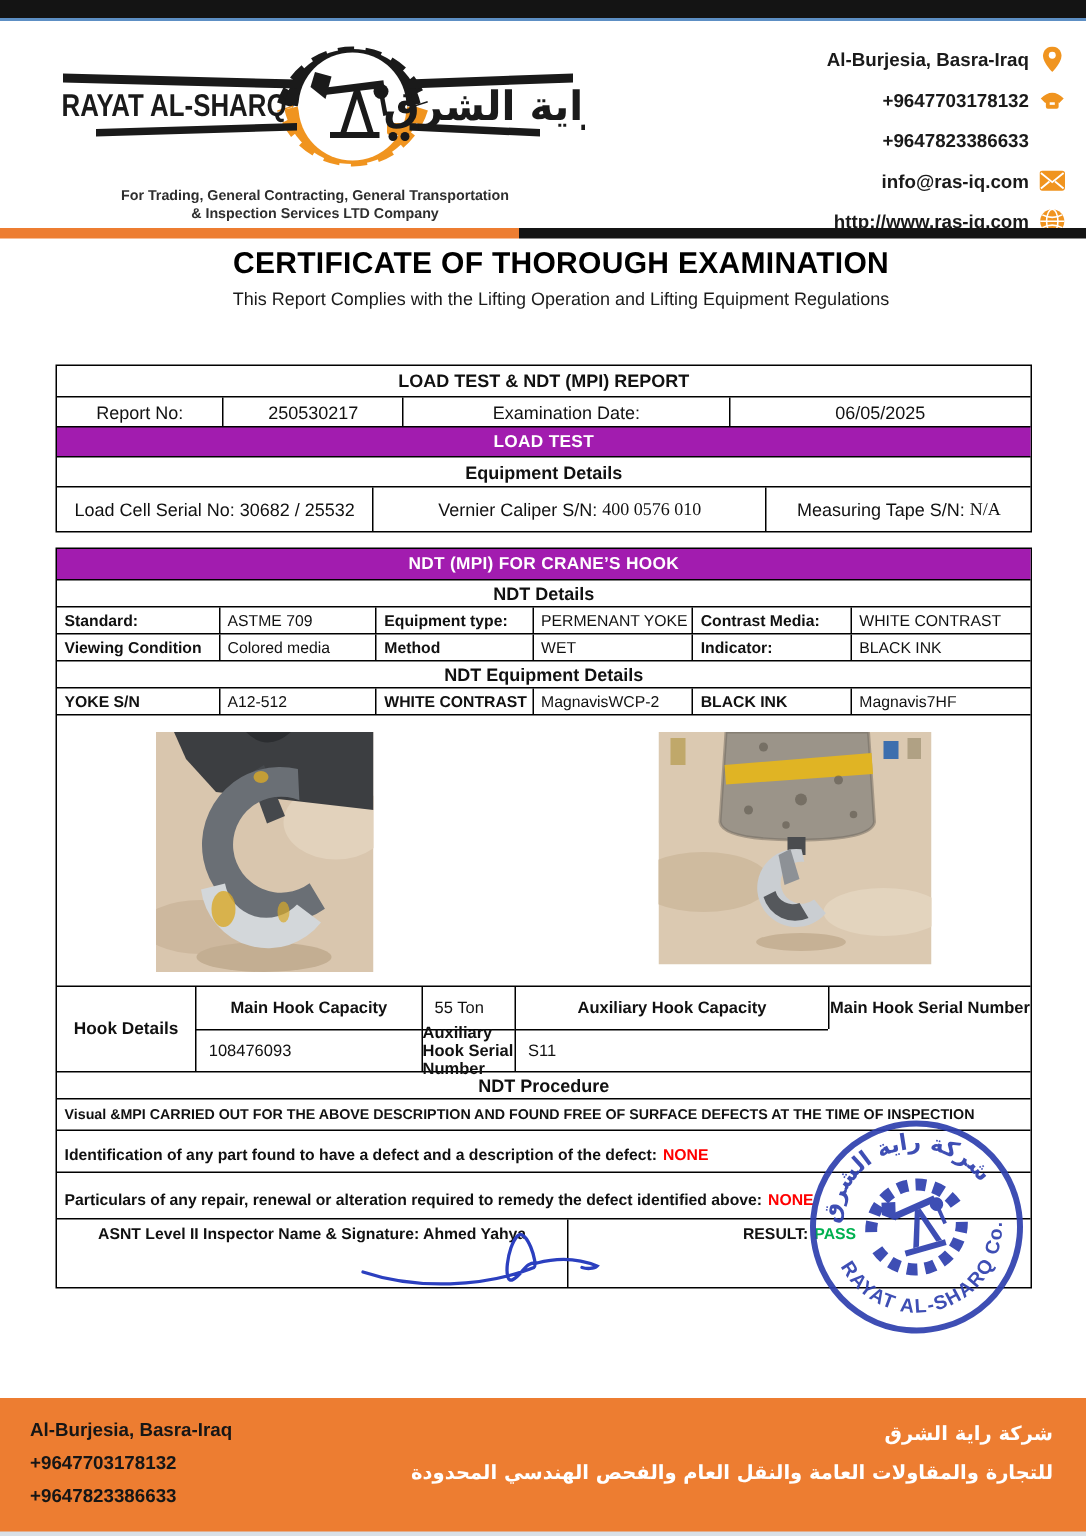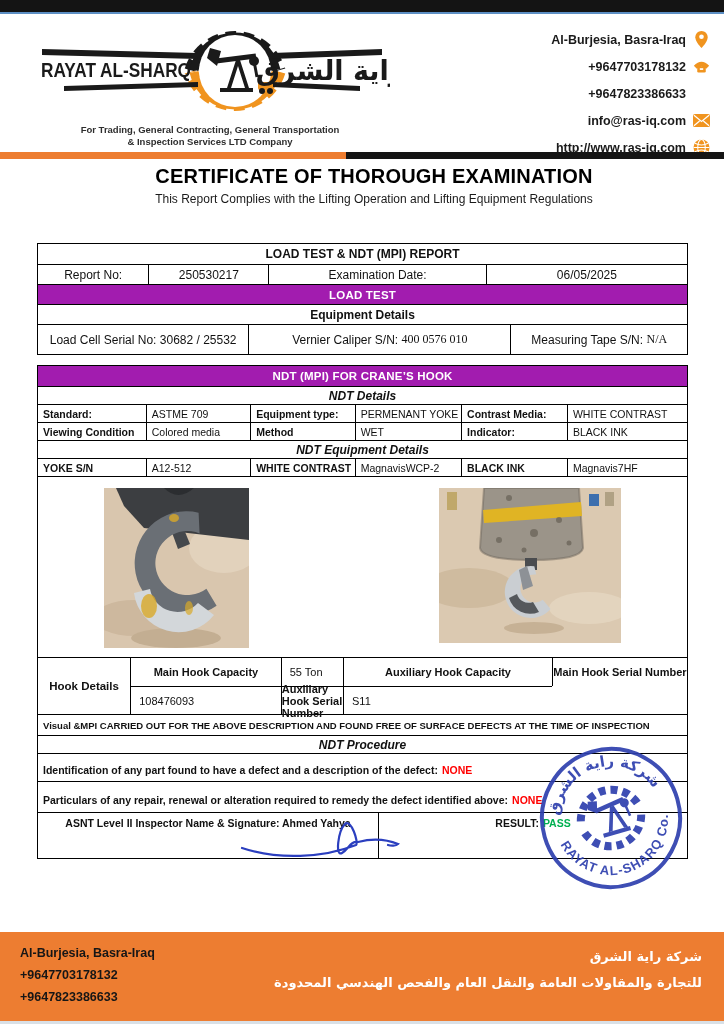--- a/index.html
+++ b/index.html
@@ -44,21 +44,21 @@
   
   .tbl { position:absolute; left:37px; width:651px; border:1px solid #000; background:#fff; }
   .t1 { top:243px; }
   .t2 { top:365px; }
   .row { border-top:1px solid #000; display:grid; align-items:center; }
   .row:first-child { border-top:none; }
   .row > div { border-left:1px solid #000; height:100%; display:flex; align-items:center; }
   .row > div:first-child { border-left:none; }
   .hdr { height:20px; text-align:center; font-weight:bold; font-size:12px;
          justify-content:center; display:flex; align-items:center; }
-  .hdr-sm { height:18px; font-size:12px;font-style:italic; }
+  .hdr-sm { height:18px; font-size:12px; }
   .orange { background:#a21caf; color:#fff; font-size:11.5px; letter-spacing:0.2px; }
   .cols4 { height:20px; grid-template-columns:17% 18.5% 33.5% 31%; font-size:12px; }
   .cols4 > div { justify-content:center; }
   .cols3 { height:30px; grid-template-columns:32.4% 40.4% 27.2%; font-size:12px; }
   .cols3 > div { justify-content:center; }
   .serif { font-family:"Liberation Serif", serif; }
   .cols6 { height:18px; grid-template-columns:16.6% 16.1% 16.1% 16.4% 16.3% 18.5%; font-size:10.5px; }
   .cols6 > div { padding-left:5px; }
   .cols6 > div:nth-child(odd) { font-weight:bold; }
 
@@ -298,24 +298,24 @@
       <div>Hook Details</div>
       <div class="hg-label">Main Hook Capacity</div>
       <div class="hg-val">55 Ton</div>
       <div class="hg-label">Auxiliary Hook Capacity</div>
       <div class="hg-label">Main Hook Serial Number</div>
       <div class="hg-val">108476093</div>
       <div class="hg-label">Auxiliary Hook Serial Number</div>
       <div class="hg-val">S11</div>
     </div>
 
+    <div class="row hdr hdr-sm">NDT Procedure</div>
     <div class="row textrow tr1">
       <div>Visual &amp;MPI CARRIED OUT FOR THE ABOVE DESCRIPTION AND FOUND FREE OF SURFACE DEFECTS AT THE TIME OF INSPECTION</div>
     </div>
-    <div class="row hdr hdr-sm">NDT Procedure</div>
     <div class="row textrow tr2">
       <div>
         <span>Identification of any part found to have a defect and a description of the defect:</span>
         <span class="red">NONE</span>
       </div>
     </div>
     <div class="row textrow tr3">
       <div>
         <span>Particulars of any repair, renewal or alteration required to remedy the defect identified above:</span>
         <span class="red">NONE</span>

